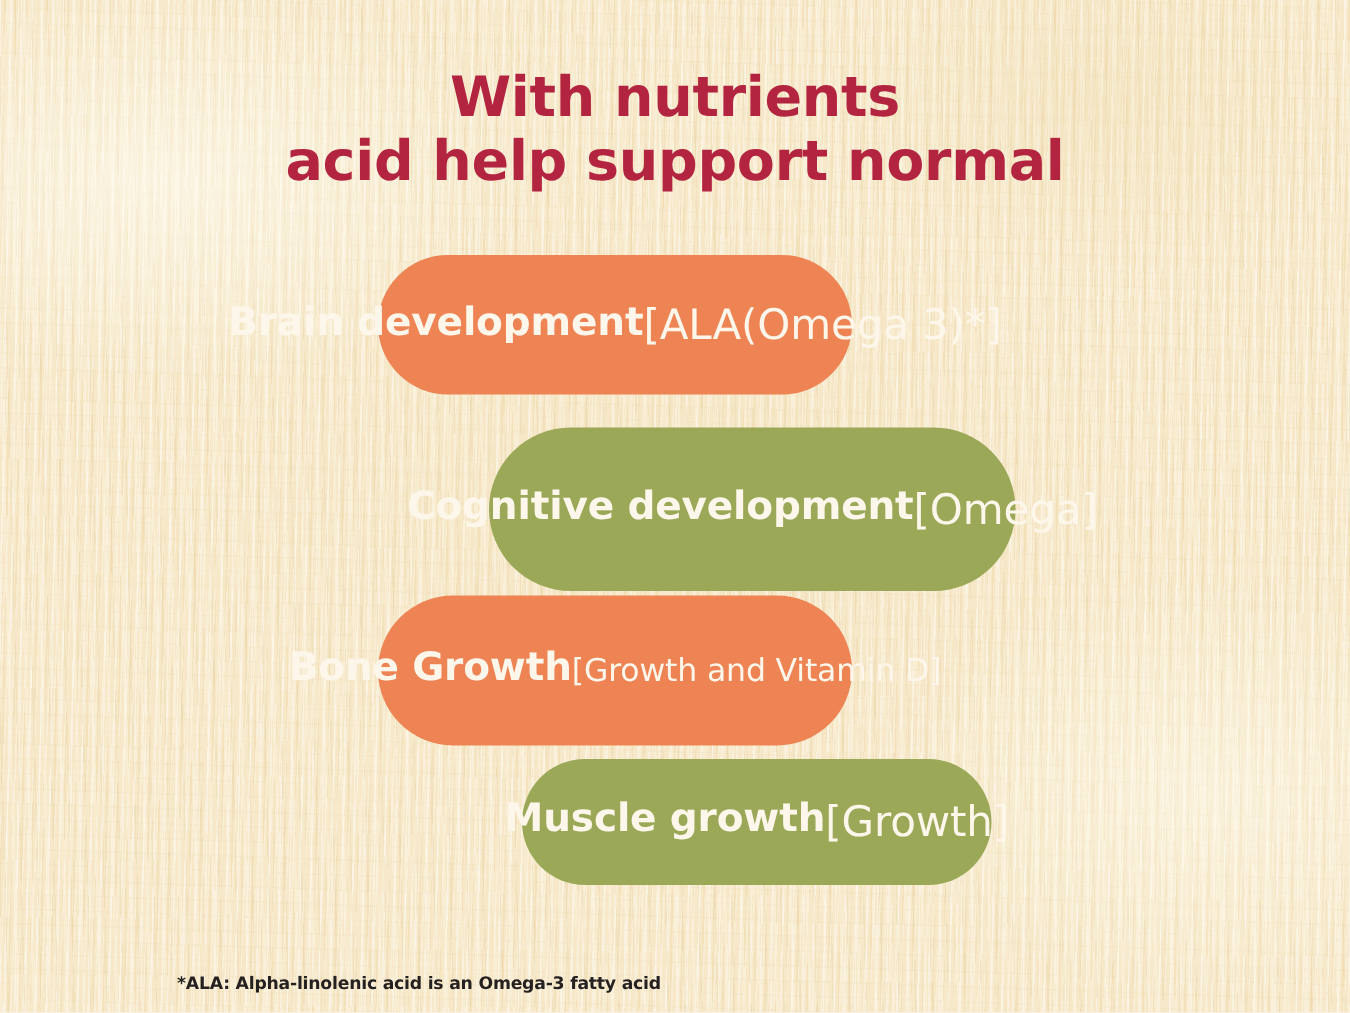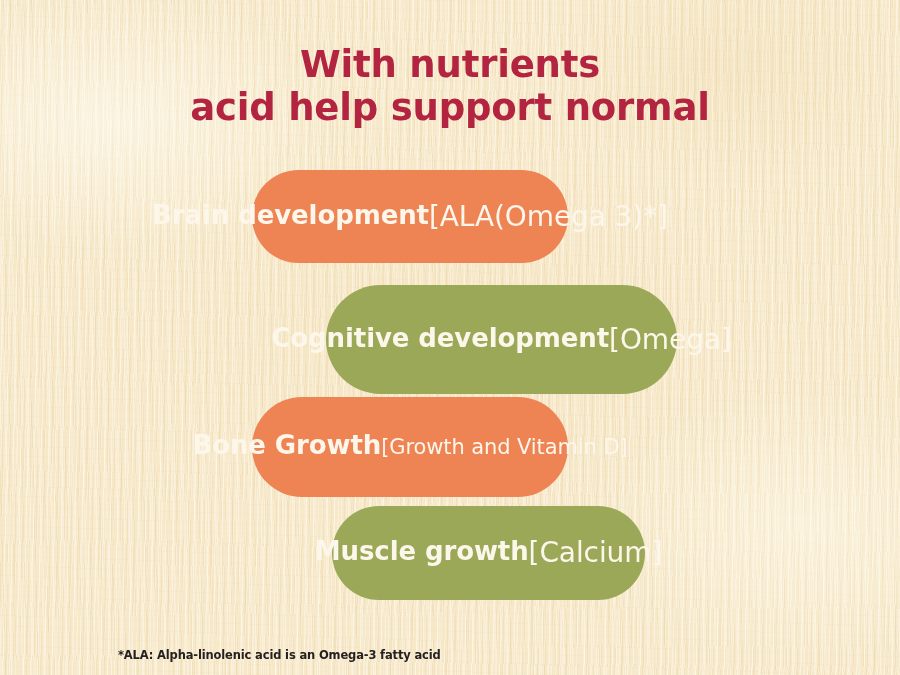--- a/index.html
+++ b/index.html
@@ -120,21 +120,21 @@
     font-size: 28px;
     line-height: 1.15;
     white-space: nowrap;
     margin-top: 3px;
     letter-spacing: -0.1px;
   }
 
   #pill-0 { left: 252px; top: 170px; width: 316px; height: 93px; }
   #pill-1 { left: 302px; top: 285px; width: 351px; height: 109px; margin-left: 24px; }
   #pill-2 { left: 252px; top: 397px; width: 316px; height: 100px; }
-  #pill-3 { left: 332px; top: 506px; width: 313px; height: 94px; }
+  #pill-3 { left: 348px; top: 506px; width: 313px; height: 84px; }
 
   #pill-2 .pill-sub { font-size: 21px; }
 
   
   #footnote {
     position: absolute;
     left: 118px;
     top: 648px;
     font-family: "DejaVu Sans", "Liberation Sans", sans-serif;
     font-weight: bold;
@@ -169,18 +169,18 @@
     <span class="pill-sub">[Omega]</span>
   </div>
 
   <div class="pill" id="pill-2" style="background-color: rgb(238, 131, 84); color: rgb(253, 246, 234);">
     <span class="pill-title">Bone Growth</span>
     <span class="pill-sub">[Growth and Vitamin D]</span>
   </div>
 
   <div class="pill" id="pill-3" style="background-color: rgb(154, 168, 88); color: rgb(253, 246, 234);">
     <span class="pill-title">Muscle growth</span>
-    <span class="pill-sub">[Calcium]</span>
+    <span class="pill-sub">[Growth]</span>
   </div>
 
   <div id="footnote" style="color: rgb(38, 33, 33);">*ALA: Alpha-linolenic acid is an Omega-3 fatty acid</div>
 
 </div>
 
 </body></html>

